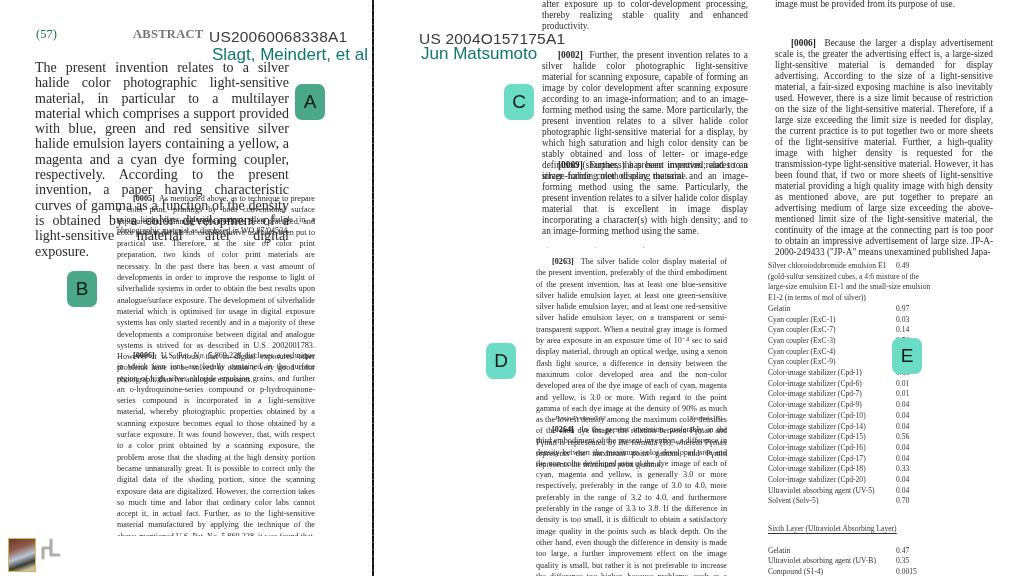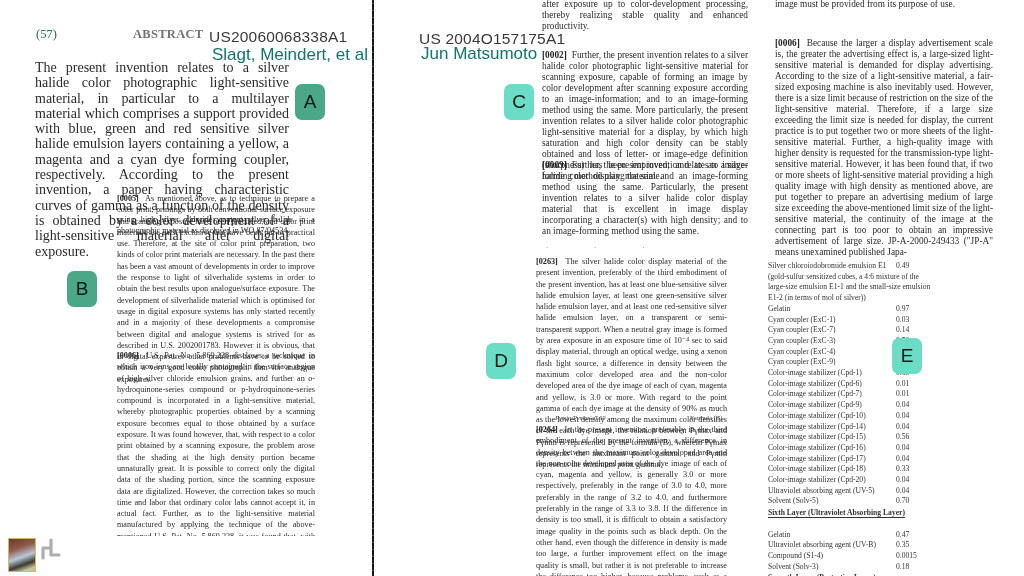--- a/index.html
+++ b/index.html
@@ -14,40 +14,40 @@
 
   .divider {
     position:absolute; top:0; width:2px; height:576px;
     background:repeating-linear-gradient(to bottom,#1a1a1a 0 3px,#555 3px 4px,#111 4px 7px);
   }
 
   .patent-id { font-size:15.5px; color:#3a3a3a; letter-spacing:0.2px; white-space:nowrap; }
   .patent-author { font-size:17px; color:#0f766e; white-space:nowrap; }
 
   .para { text-align:justify; text-align-last:left; hyphens:auto; }
-  .para b { font-weight:bold; color:#222; }
+  .para b { font-weight:bold; color:#222;margin-left:16px; }
 
   .big { font-size:14px; line-height:15.3px; }
   .small { font-size:8.2px; line-height:11.3px; }
   .mid { font-size:9.3px; line-height:11px; }
 
   .badge {
     position:absolute; width:30px; height:36px; border-radius:7px;
     display:flex; align-items:center; justify-content:center;
     font-family:"Liberation Sans","DejaVu Sans",sans-serif;
     font-size:19px; color:#0d1a17;
   }
   .badge.dark { background:#4aa889; }
   .badge.light { background:#6bdcc6; }
 
   .tbl { position:absolute; font-size:7.6px; line-height:10.7px; color:#333; }
   .tbl .row { display:flex; justify-content:space-between; white-space:nowrap; }
   .tbl .name { flex:1; }
   .tbl .val { width:72px; }
-  .tbl .heading { text-decoration:underline; text-underline-offset:2px; margin-top:1px;font-weight:bold; }
+  .tbl .heading { text-decoration:underline; text-underline-offset:2px; margin-top:17px; }
   .tbl .gap { height:10.7px; }
 
   .thumb {
     position:absolute; left:8px; top:538px; width:26px; height:32px;
     border:1px solid #d8b95a;
     background:linear-gradient(160deg,#6b3b2e 0%,#8e5a4a 30%,#b9c7d8 55%,#3c3a30 75%,#c8c0a0 90%);
   }
   .squiggle { position:absolute; left:40px; top:536px; }
 
   .dots { position:absolute; font-size:7px; color:#555; letter-spacing:22px; }

